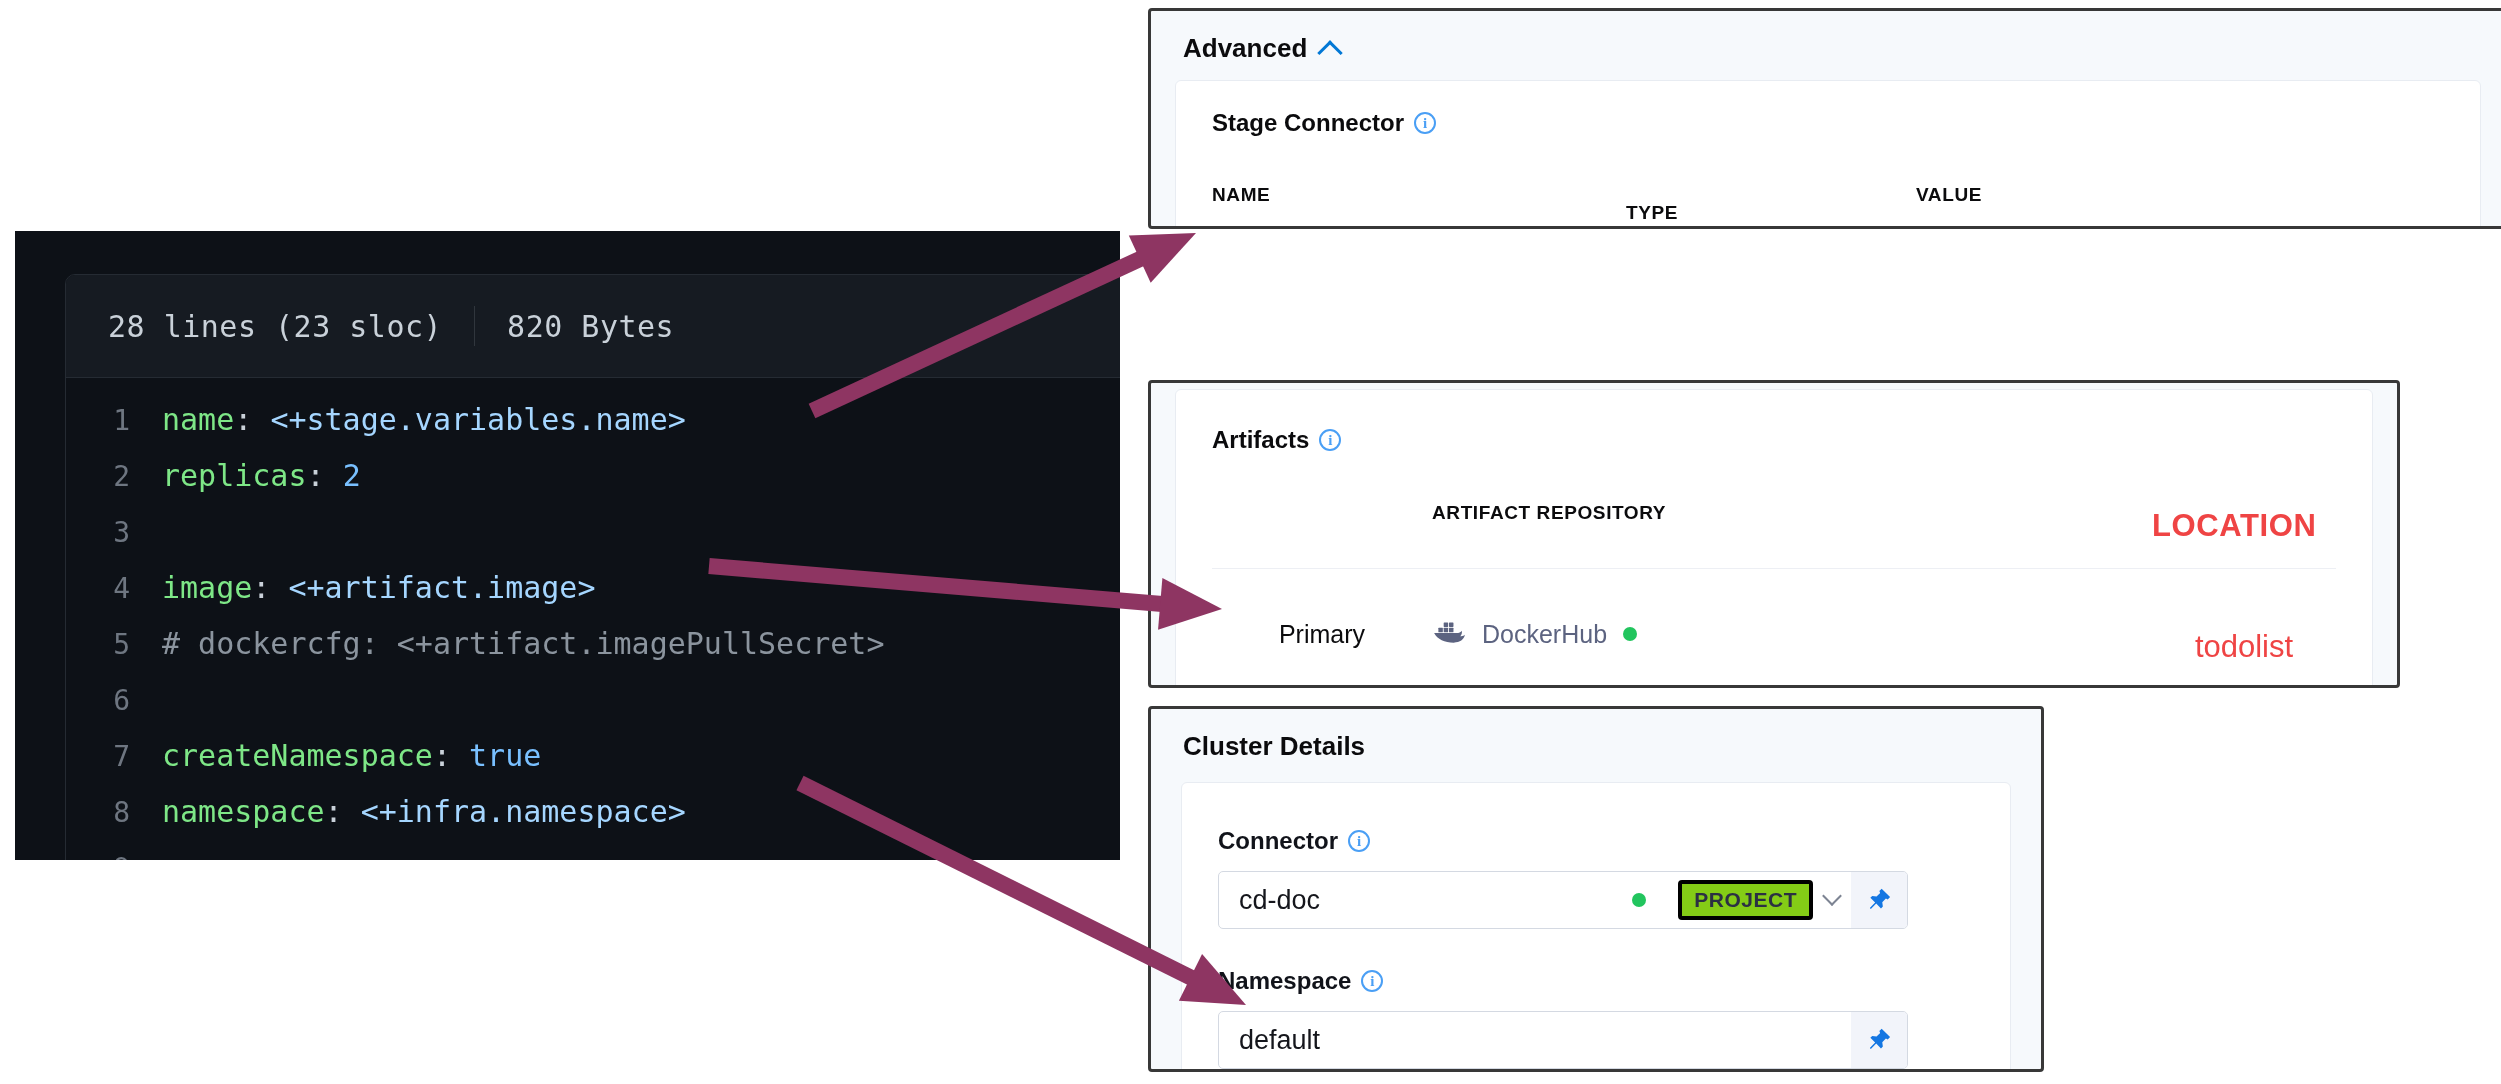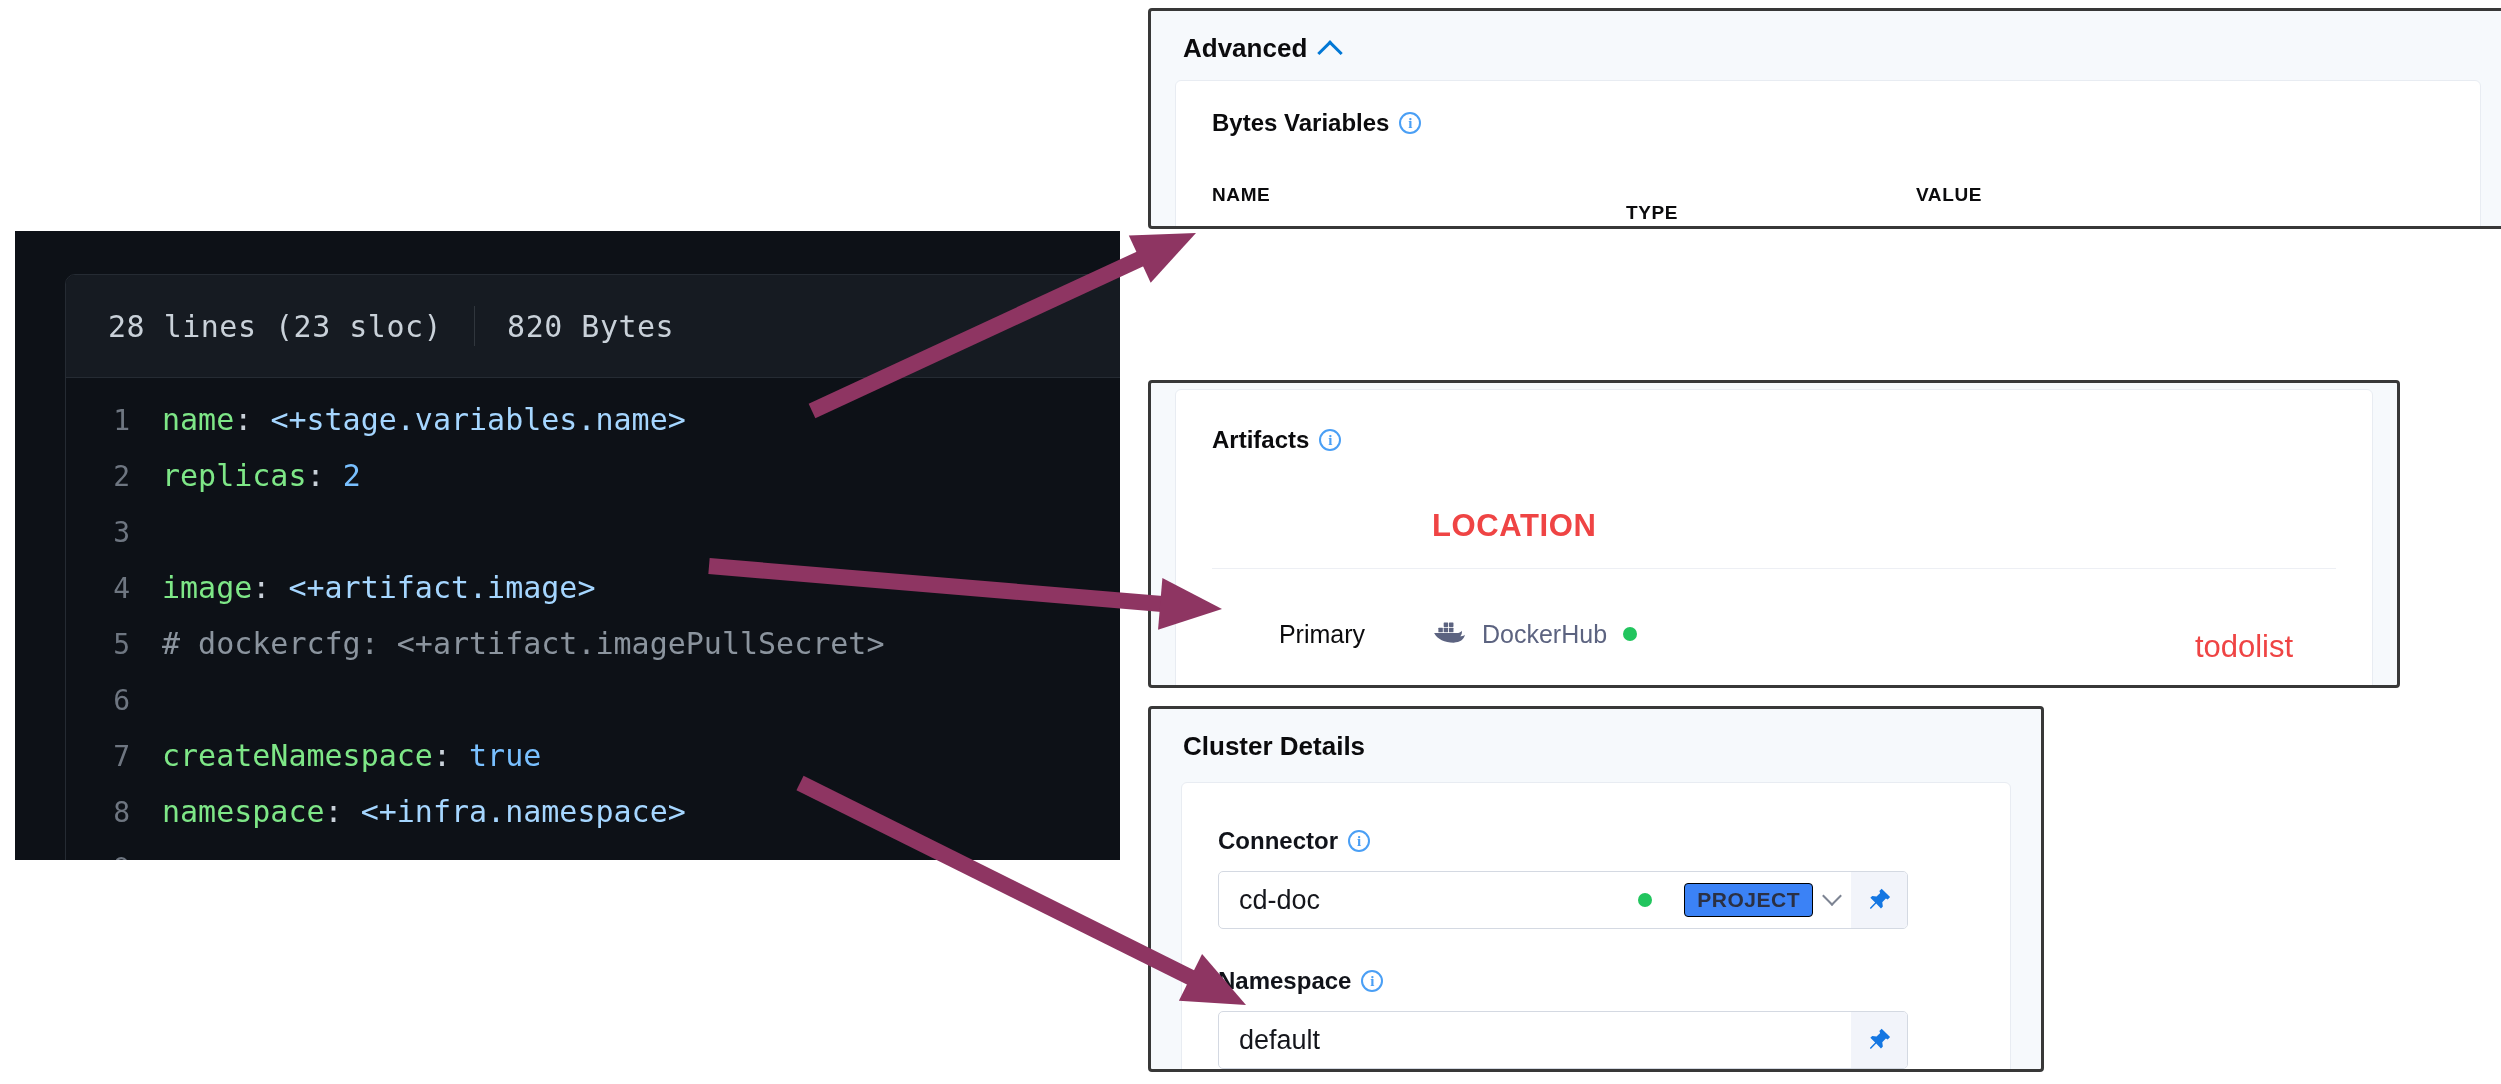--- a/index.html
+++ b/index.html
@@ -158,25 +158,25 @@
     margin-bottom: 38px;
     overflow: hidden;
   }
   .field-box .txt {
     flex: 1; display: flex; align-items: center;
     padding-left: 20px;
     font-size: 27px; color: #15161c;
   }
   .scope-wrap { display: flex; align-items: center; gap: 12px; padding-right: 12px; }
   .scope-tag {
-    border: 1px solid #000000; border-radius: 4px;
+    border: 4px solid #000000; border-radius: 4px;
     padding: 4px 12px;
     font-size: 21px; font-weight: bold; color: #2b3043;
     letter-spacing: 0.5px;
-    background: #3b82f6;
+    background: #84cc16;
     margin-left: 20px;
   }
   .chev-down {
     width: 14px; height: 14px;
     border-right: 2px solid #7d8493; border-bottom: 2px solid #7d8493;
     transform: rotate(45deg); position: relative; top: -4px;
   }
   .pin-cell-lg {
     width: 56px; display: flex; align-items: center; justify-content: center;
     background: #f2f4fa;
@@ -211,21 +211,21 @@
     </div>
   </div>
 
   <div class="panel" id="panel-advanced">
     <div class="panel-title">
       <span>Advanced</span>
       <span class="chev-up"></span>
     </div>
     <div class="card">
       <div class="section-label">
-        <span>Bytes Variables</span>
+        <span>Stage Connector</span>
         <span class="info-icon">i</span>
       </div>
 
       <div class="sv-head">
         <div class="col-name">NAME</div>
         <div class="col-type">TYPE</div>
         <div class="col-value">VALUE</div>
       </div>
 
       <div class="sv-row">
@@ -239,20 +239,21 @@
 
   <div class="panel" id="panel-artifacts">
     <div class="card">
       <div class="section-label">
         <span>Artifacts</span>
         <span class="info-icon">i</span>
       </div>
 
       <div class="af-head">
         <div class="af-c1"></div>
+        <div class="af-c2">ARTIFACT REPOSITORY</div>
         <div class="af-c3">LOCATION</div>
       </div>
 
       <div class="af-row">
         <div class="af-c1">Primary</div>
         <div class="af-c2">
           <span>
             <svg width="34" height="28" viewBox="0 0 32 26" fill="#5c6380">
               <rect x="6" y="9" width="4.2" height="4.2" rx="0.5"></rect>
               <rect x="11" y="9" width="4.2" height="4.2" rx="0.5"></rect>

